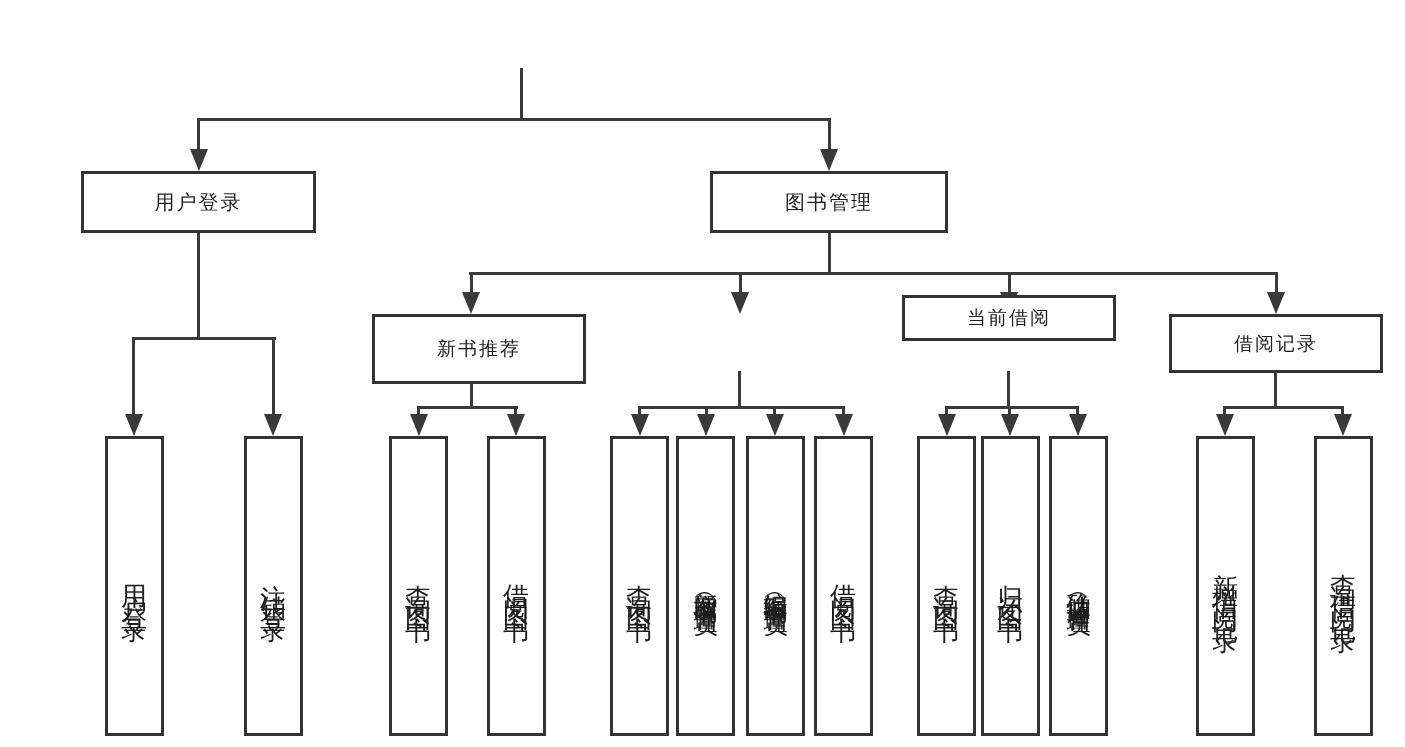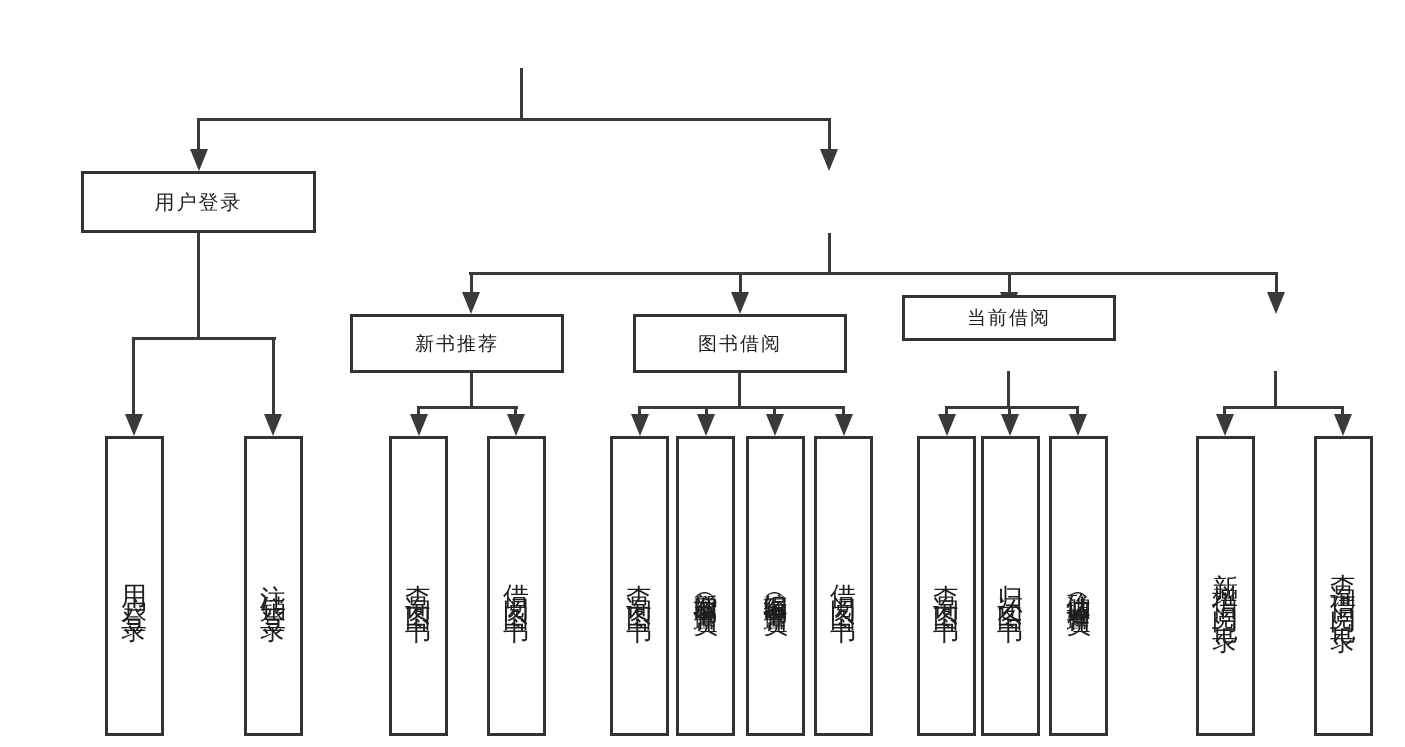--- a/index.html
+++ b/index.html
@@ -92,29 +92,32 @@
   <div class="h" style="left:1223px;top:406px;width:121px"></div>
   <div class="v" style="left:1223px;top:406px;height:14px"></div>
   <div class="v" style="left:1341px;top:406px;height:14px"></div>
   <div class="ar" style="left:1216px;top:414px"></div>
   <div class="ar" style="left:1334px;top:414px"></div>
 
 
   <div class="box" style="left:81px;top:171px;width:235px;height:62px">
     <span class="lbl">用户登录</span>
   </div>
+  <div class="box" style="left:710px;top:171px;width:238px;height:62px">
+    <span class="lbl">图书管理</span>
+  </div>
 
-  <div class="box" style="left:350px;top:314px;width:214px;height:59px">
+  <div class="box" style="left:372px;top:314px;width:214px;height:70px">
     <span class="lbl small">新书推荐</span>
-  </div>
-  <div class="box" style="left:633px;top:314px;width:214px;height:59px">
-    <span class="lbl small">图书借阅</span>
   </div>
   <div class="box" style="left:902px;top:295px;width:214px;height:46px">
     <span class="lbl small">当前借阅</span>
+  </div>
+  <div class="box" style="left:1169px;top:314px;width:214px;height:59px">
+    <span class="lbl small">借阅记录</span>
   </div>
 
   <div class="box" style="left:105px;top:436px;width:59px;height:300px">
     <span class="vlbl">用户登录</span>
   </div>
   <div class="box" style="left:244px;top:436px;width:59px;height:300px">
     <span class="vlbl">注销登录</span>
   </div>
 
   <div class="box" style="left:389px;top:436px;width:59px;height:300px">

